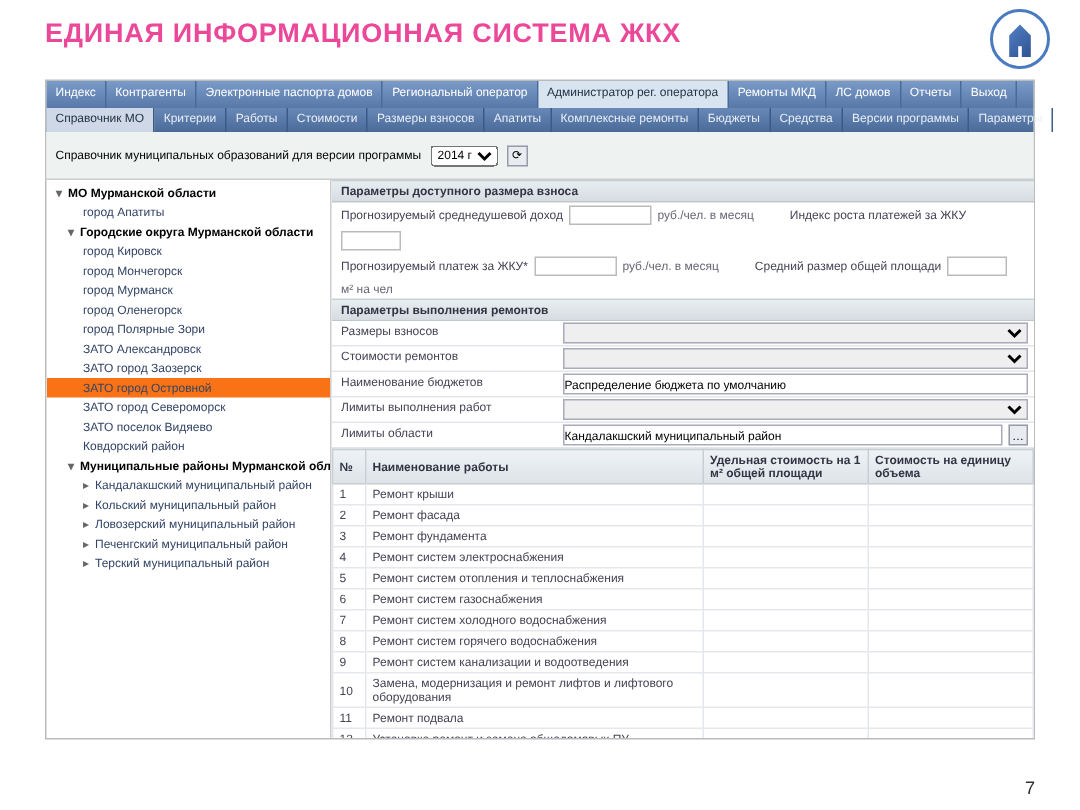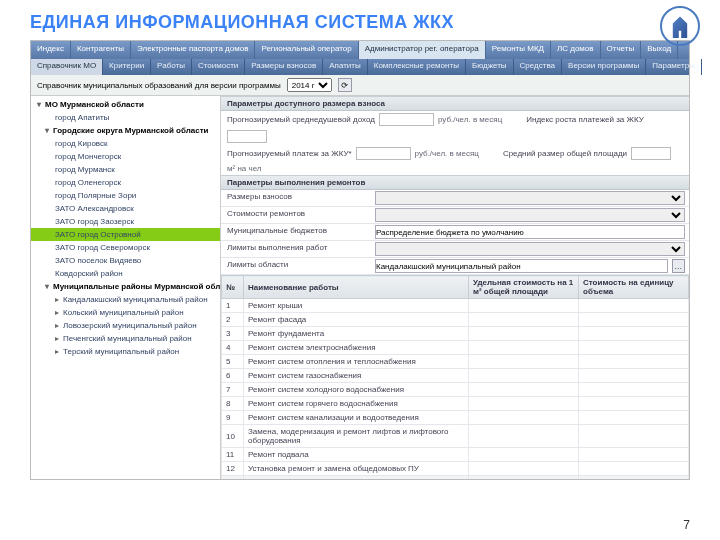--- a/index.html
+++ b/index.html
@@ -1,35 +1,35 @@
 <!DOCTYPE html>
 <html><head>
 <meta charset="utf-8">
 <style>
   * { box-sizing: border-box; margin: 0; padding: 0; }
   body { font-family: Arial, sans-serif; font-size: 9px; background: #fff; width: 720px; height: 540px; position: relative; overflow: hidden; }
-  .slide-title { font-size: 18px; font-weight: bold; color: #3b82f6; padding: 12px 30px 7px 30px; letter-spacing: 0.5px; }
+  .slide-title { font-size: 18px; font-weight: bold; color: #ec4899; padding: 12px 30px 20px 30px; letter-spacing: 0.5px; }
   .logo { position: absolute; top: 6px; right: 20px; width: 40px; height: 40px; border: 2px solid #4a7bc0; border-radius: 50%; display: flex; align-items: center; justify-content: center; }
   .logo-inner { width: 24px; height: 24px; background: linear-gradient(135deg,#5a8bd0,#2a4b8c); clip-path: polygon(20% 100%, 20% 40%, 50% 10%, 80% 40%, 80% 100%, 55% 100%, 55% 70%, 45% 70%, 45% 100%); }
   .app-frame { margin: 0 30px; border: 1px solid #bbb; background: #fff; height: 440px; display: flex; flex-direction: column; }
   .topnav { background: linear-gradient(#7a9bc8,#5878a8); display: flex; height: 18px; font-size: 8px; color: #fff; }
   .topnav div { padding: 3px 6px; border-right: 1px solid #4a6a98; cursor: pointer; white-space: nowrap; }
   .topnav .active { background: #d8e4f0; color: #234; }
   .subnav { background: linear-gradient(#6888b8,#4a6a98); display: flex; height: 16px; font-size: 8px; color: #e8eef6; }
   .subnav div { padding: 2px 6px; border-right: 1px solid #3a5a88; cursor: pointer; white-space: nowrap; }
   .subnav .active { background: #cfd8e6; color: #234; }
-  .filterbar { background: #eef2f0; border-bottom: 1px solid #ccc; padding: 3px 6px; display: flex; align-items: center; gap: 6px; height: 21px; font-size: 8px; }
+  .filterbar { background: #eef2f0; border-bottom: 1px solid #ccc; padding: 3px 6px; display: flex; align-items: center; gap: 6px; height: 32px; font-size: 8px; }
   .filterbar select { font-size: 8px; height: 14px; }
   .main { flex: 1; display: flex; overflow: hidden; }
   .tree { width: 190px; border-right: 1px solid #ccc; background: #fff; overflow: auto; padding: 2px 0; font-size: 8px; line-height: 13px; }
   .tree-node { padding: 0 4px 0 6px; white-space: nowrap; cursor: pointer; }
   .tree-node.lvl1 { font-weight: bold; }
   .tree-node.lvl2 { padding-left: 14px; font-weight: bold; }
   .tree-node.lvl3 { padding-left: 24px; color: #346; }
-  .tree-node.sel { background: #84cc16; }
+  .tree-node.sel { background: #f97316; }
   .tri::before { content: "▸"; display: inline-block; width: 8px; color: #666; }
   .tri.open::before { content: "▾"; }
   .content { flex: 1; overflow: auto; background: #fff; }
   .section-head { background: linear-gradient(#e8edf0,#d6dde2); border-top: 1px solid #c8cfd4; border-bottom: 1px solid #c0c7cc; padding: 2px 6px; font-size: 8px; font-weight: bold; color: #334; }
   .param-row { display: flex; align-items: center; gap: 4px; padding: 2px 6px; font-size: 8px; flex-wrap: wrap; }
   .param-row label { color: #445; }
   .param-row input[type=text] { height: 13px; border: 1px solid #bbb; font-size: 8px; padding: 0 2px; }
   .param-row .unit { color: #667; }
   .kv-row { display: flex; border-bottom: 1px solid #e2e6ea; }
   .kv-row .k { width: 150px; padding: 2px 6px; font-size: 8px; color: #445; }
@@ -132,21 +132,21 @@
               <select></select>
             </div>
           </div>
           <div class="kv-row">
             <div class="k">Стоимости ремонтов</div>
             <div class="v">
               <select></select>
             </div>
           </div>
           <div class="kv-row">
-            <div class="k">Муниципальные бюджетов</div>
+            <div class="k">Наименование бюджетов</div>
             <div class="v">
               <input type="text" value="Распределение бюджета по умолчанию" style="">
             </div>
           </div>
           <div class="kv-row">
             <div class="k">Лимиты выполнения работ</div>
             <div class="v">
               <select></select>
             </div>
           </div>

